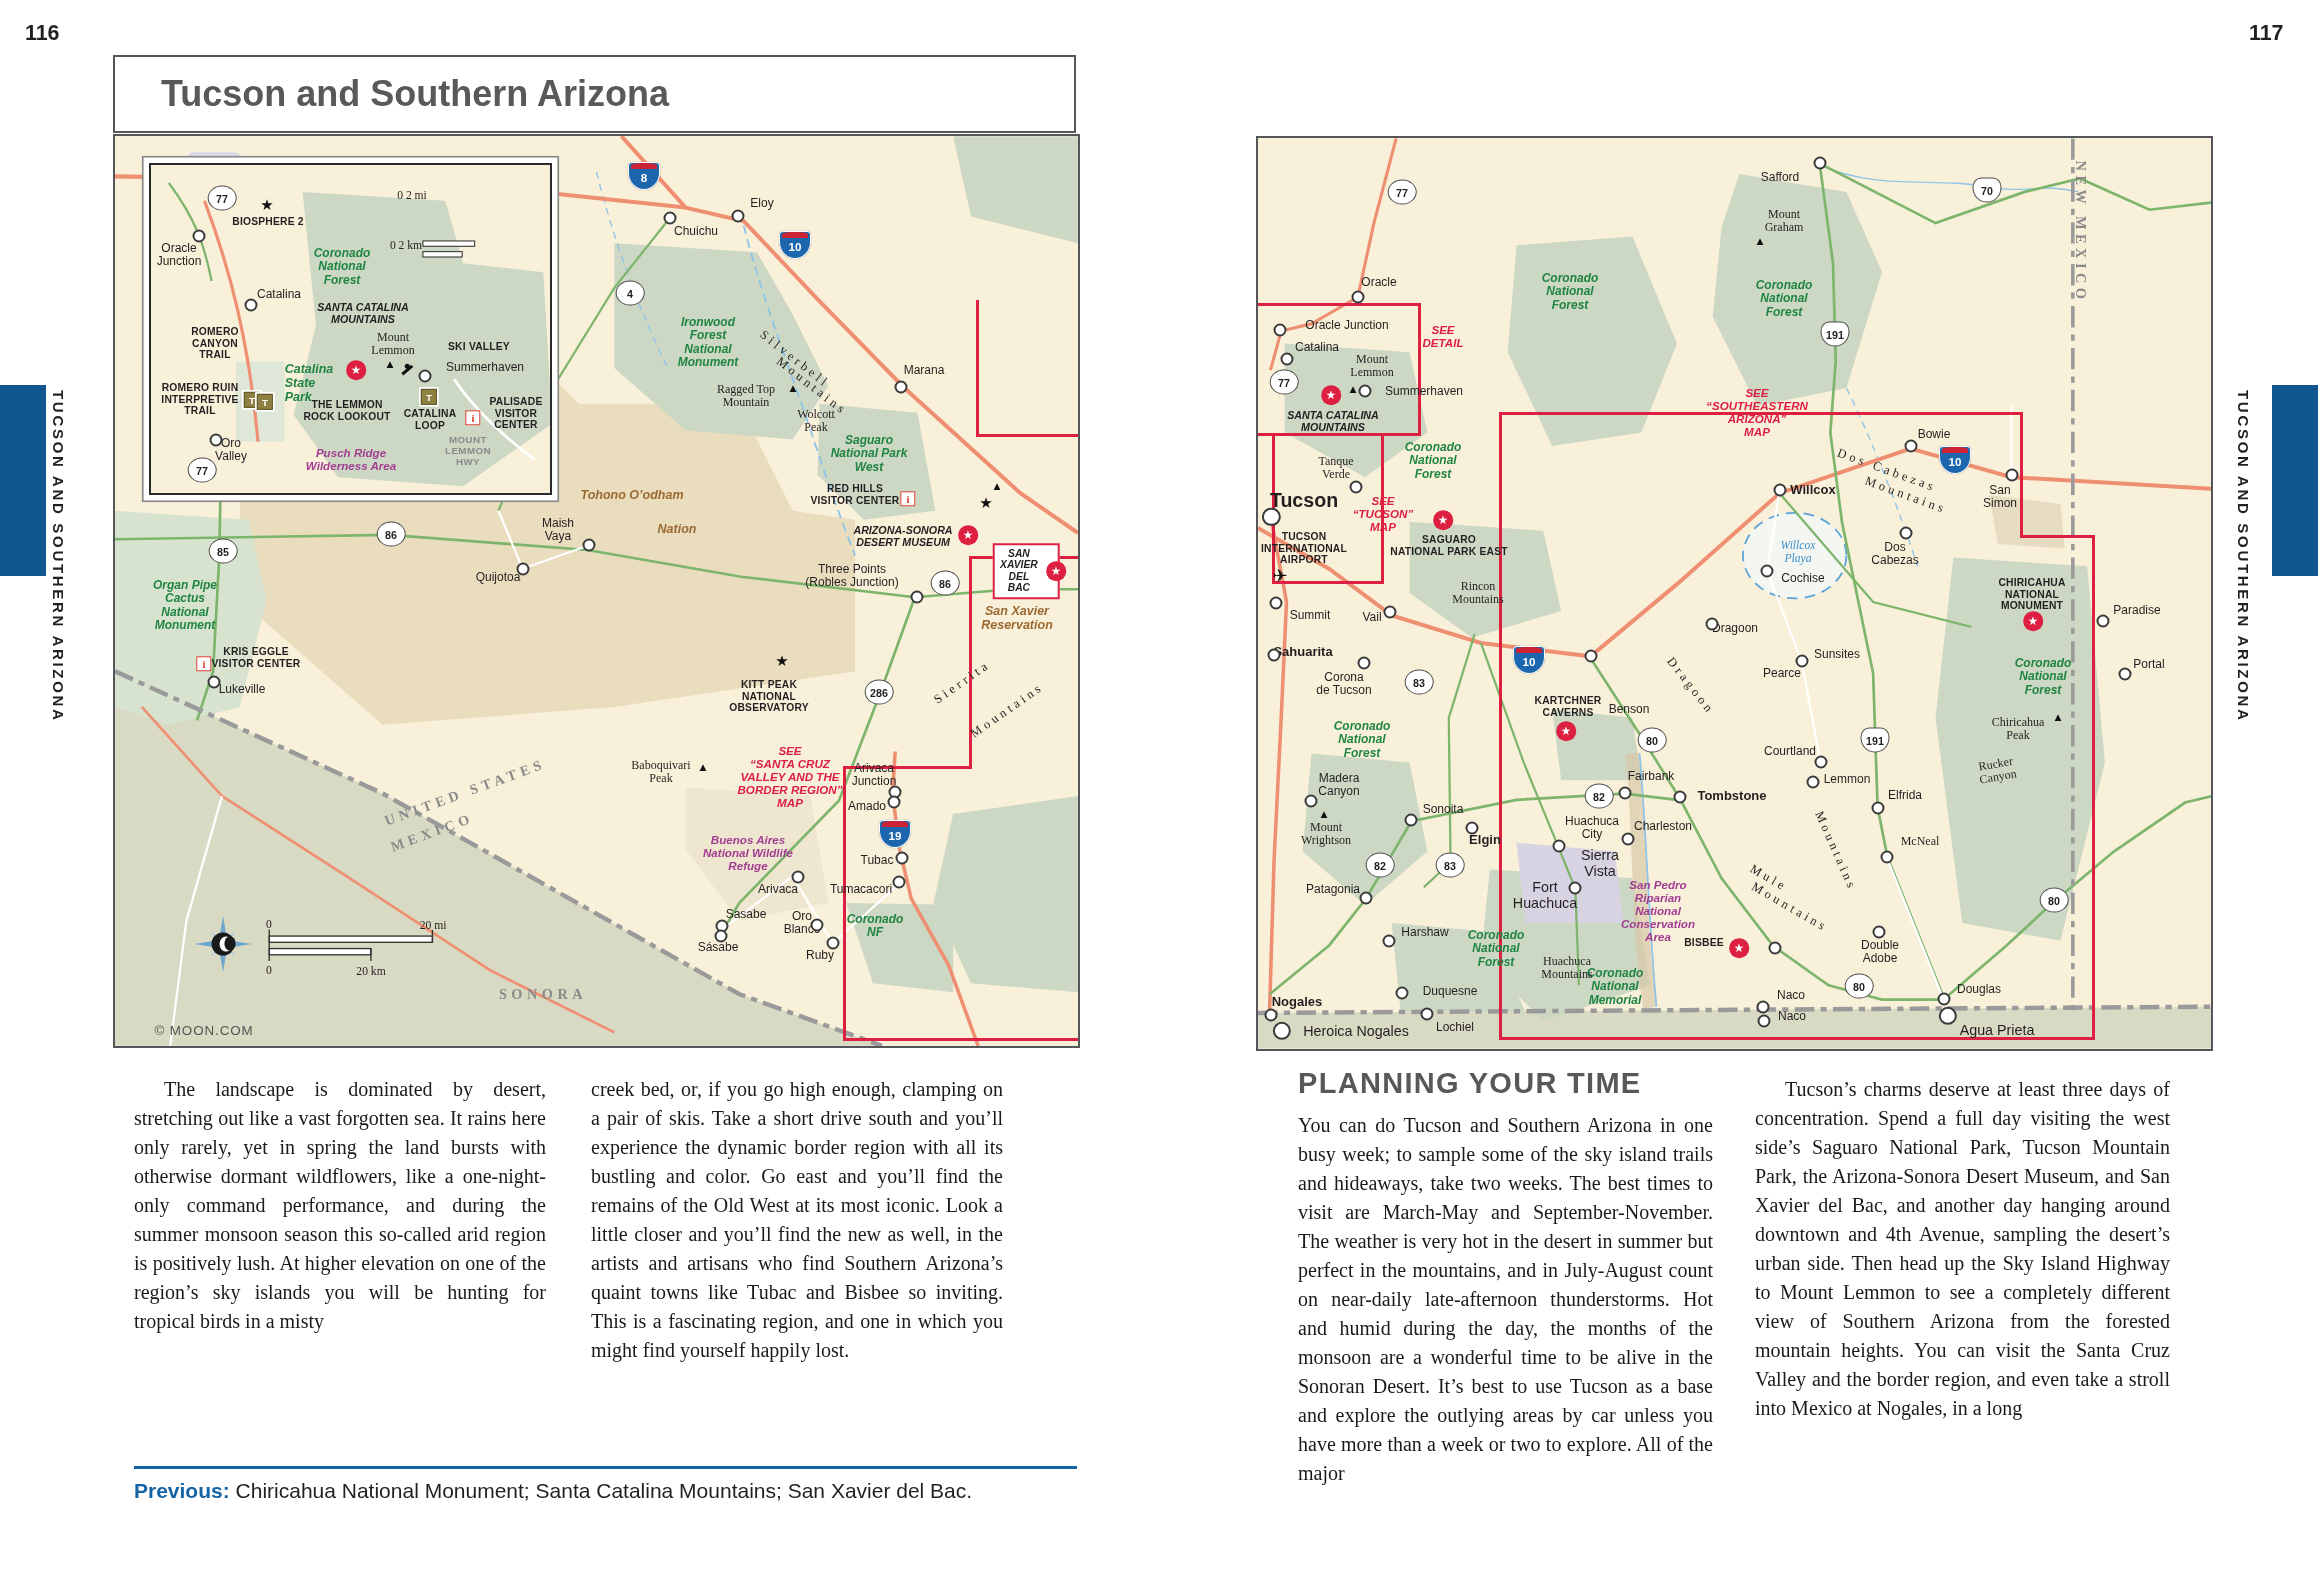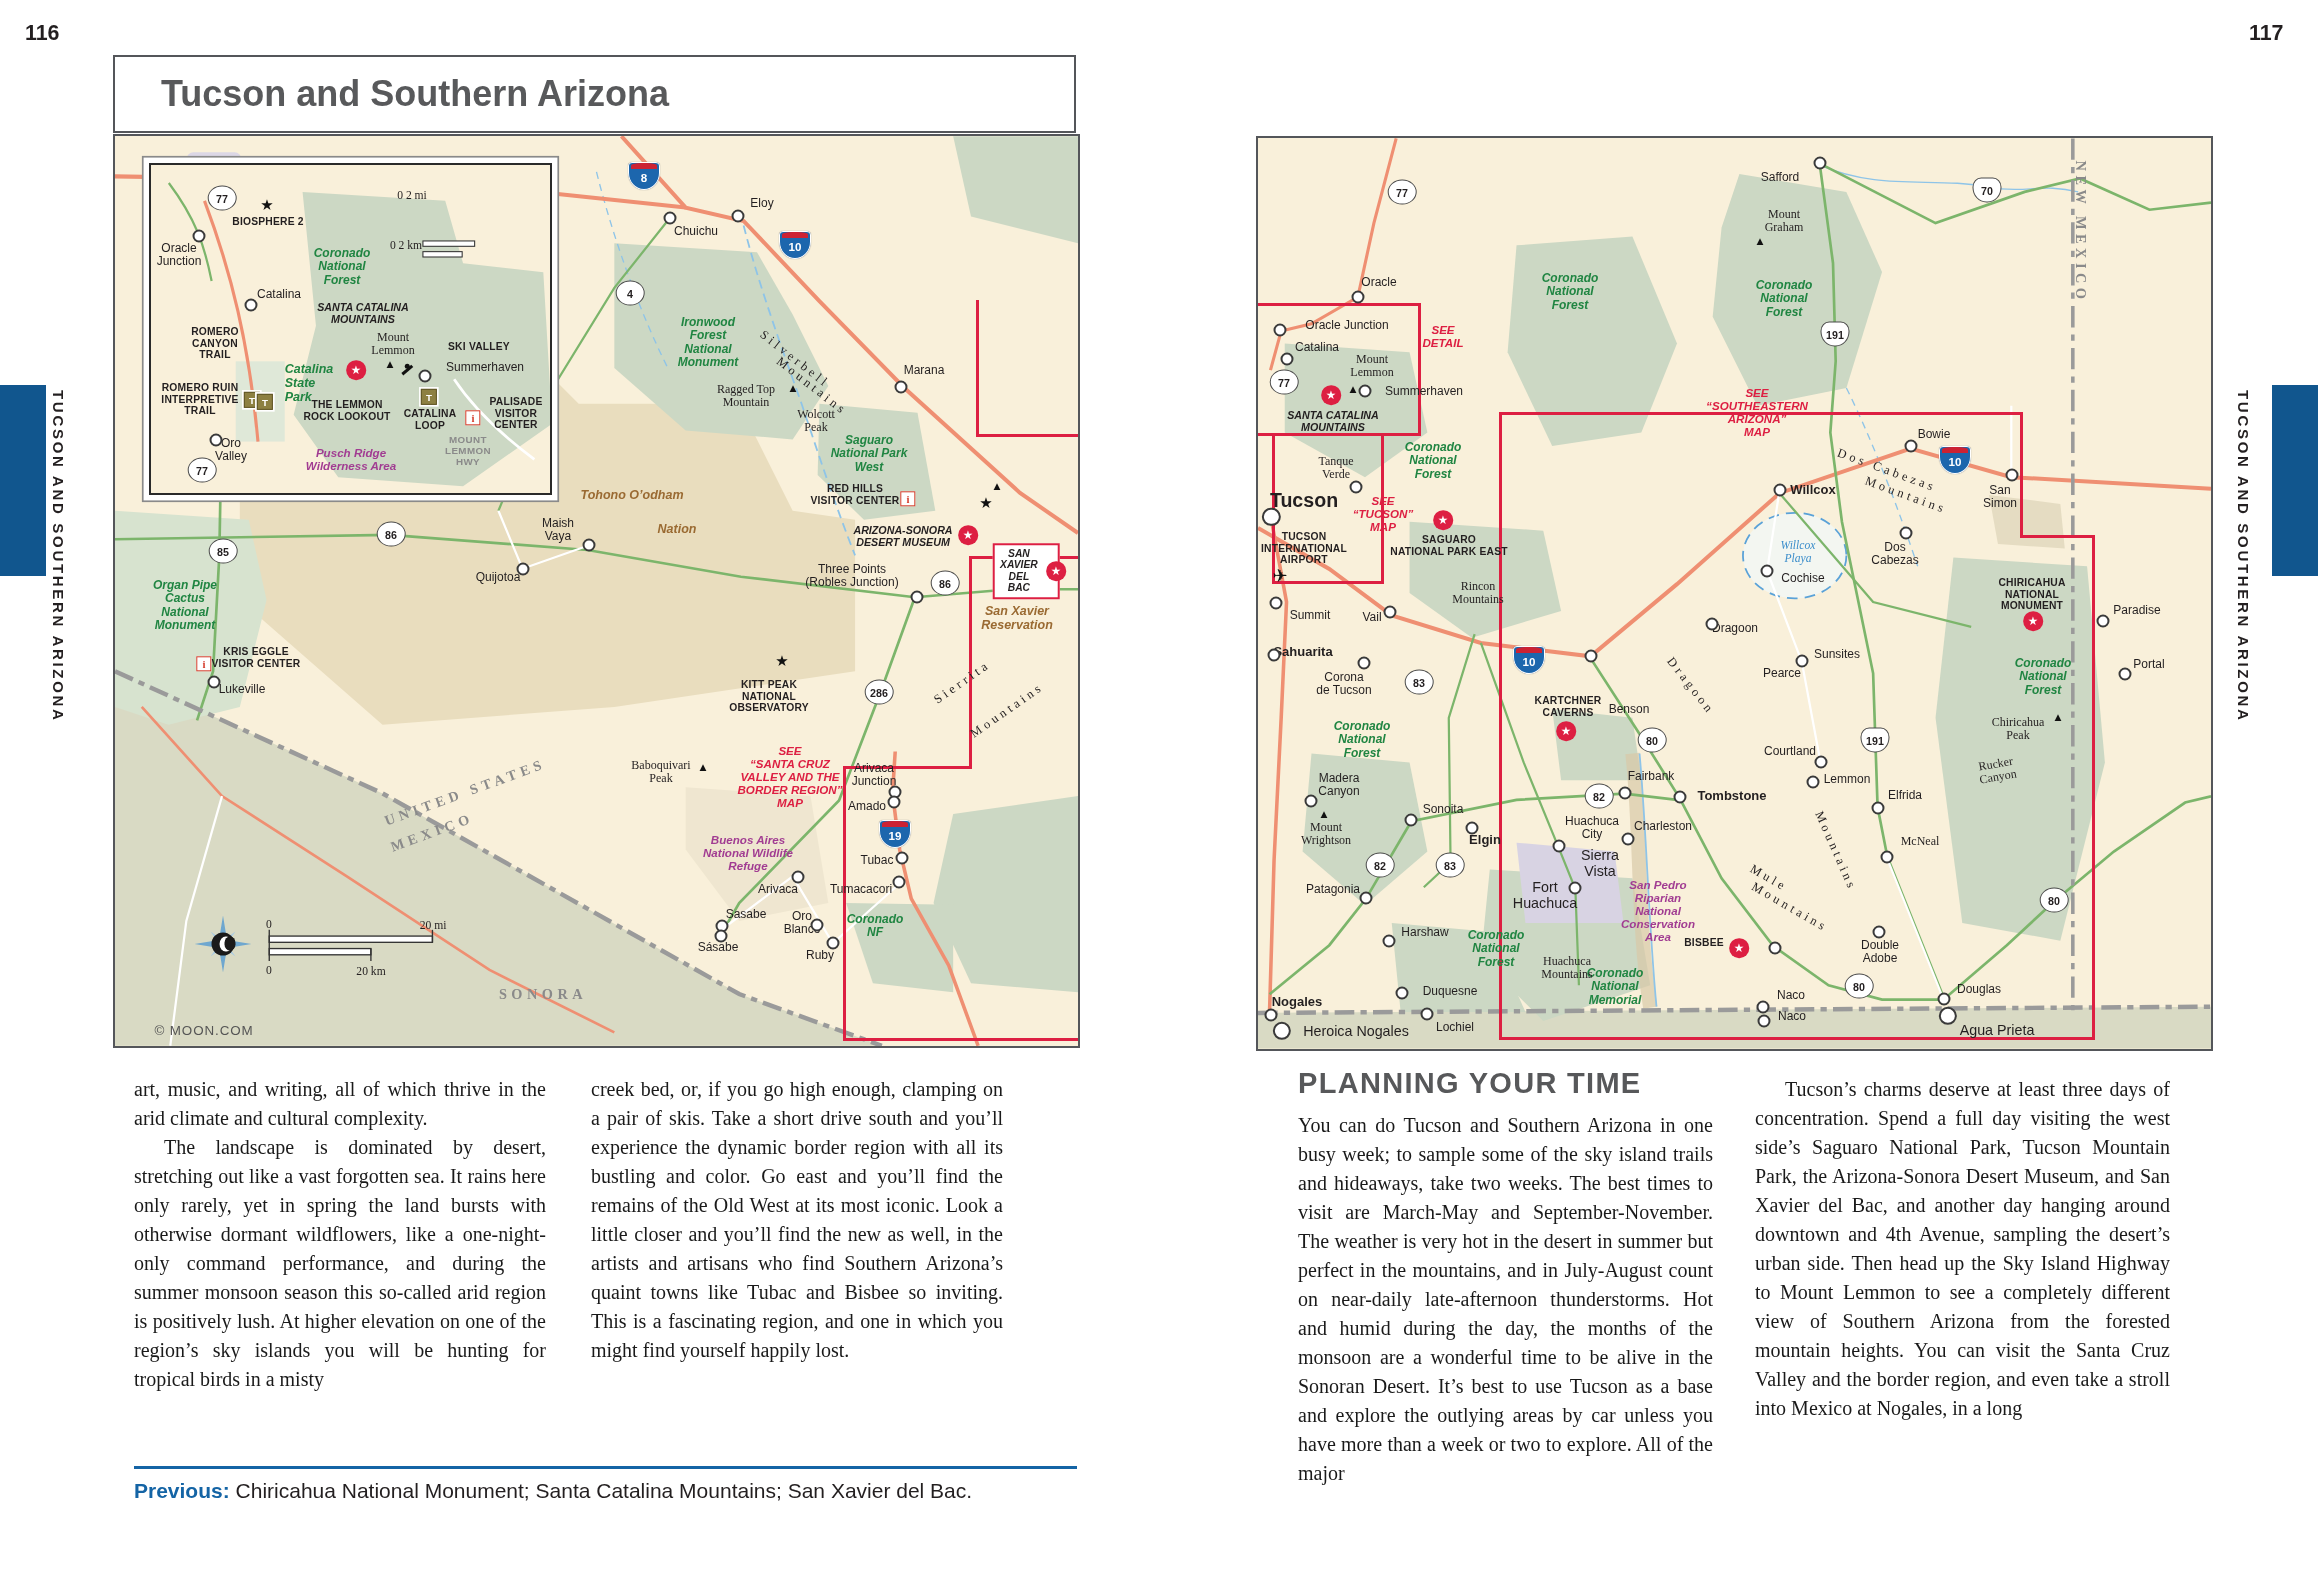--- a/index.html
+++ b/index.html
@@ -616,21 +616,20 @@
     </div>
     <div class="sh sh-st" style="left: 601px; top: 848px;">
       <span>80</span>
     </div>
     <div class="sh sh-st" style="left: 796px; top: 762px;">
       <span>80</span>
     </div>
   </div>
 
 <div class="col" style="left:134px;top:1075px;width:412px;">
-  <p>art, music, and writing, all of which thrive in the arid climate and cultural complexity.</p>
   <p class="ind">The landscape is dominated by desert, stretching out like a vast forgotten sea. It rains here only rarely, yet in spring the land bursts with otherwise dormant wildflowers, like a one-night-only command performance, and during the summer monsoon season this so-called arid region is positively lush. At higher elevation on one of the region’s sky islands you will be hunting for tropical birds in a misty</p>
 </div>
 <div class="col" style="left:591px;top:1075px;width:412px;">
   <p>creek bed, or, if you go high enough, clamping on a pair of skis. Take a short drive south and you’ll experience the dynamic border region with all its bustling and color. Go east and you’ll find the remains of the Old West at its most iconic. Look a little closer and you’ll find the new as well, in the artists and artisans who find Southern Arizona’s quaint towns like Tubac and Bisbee so inviting. This is a fascinating region, and one in which you might find yourself happily lost.</p>
 </div>
 <div class="rule" style="left:134px;top:1466px;width:943px;"></div>
 <div class="caption" style="left:134px;top:1479px;">
   <b>Previous:</b><span> Chiricahua National Monument; Santa Catalina Mountains; San Xavier del Bac.</span>
 </div>
 

